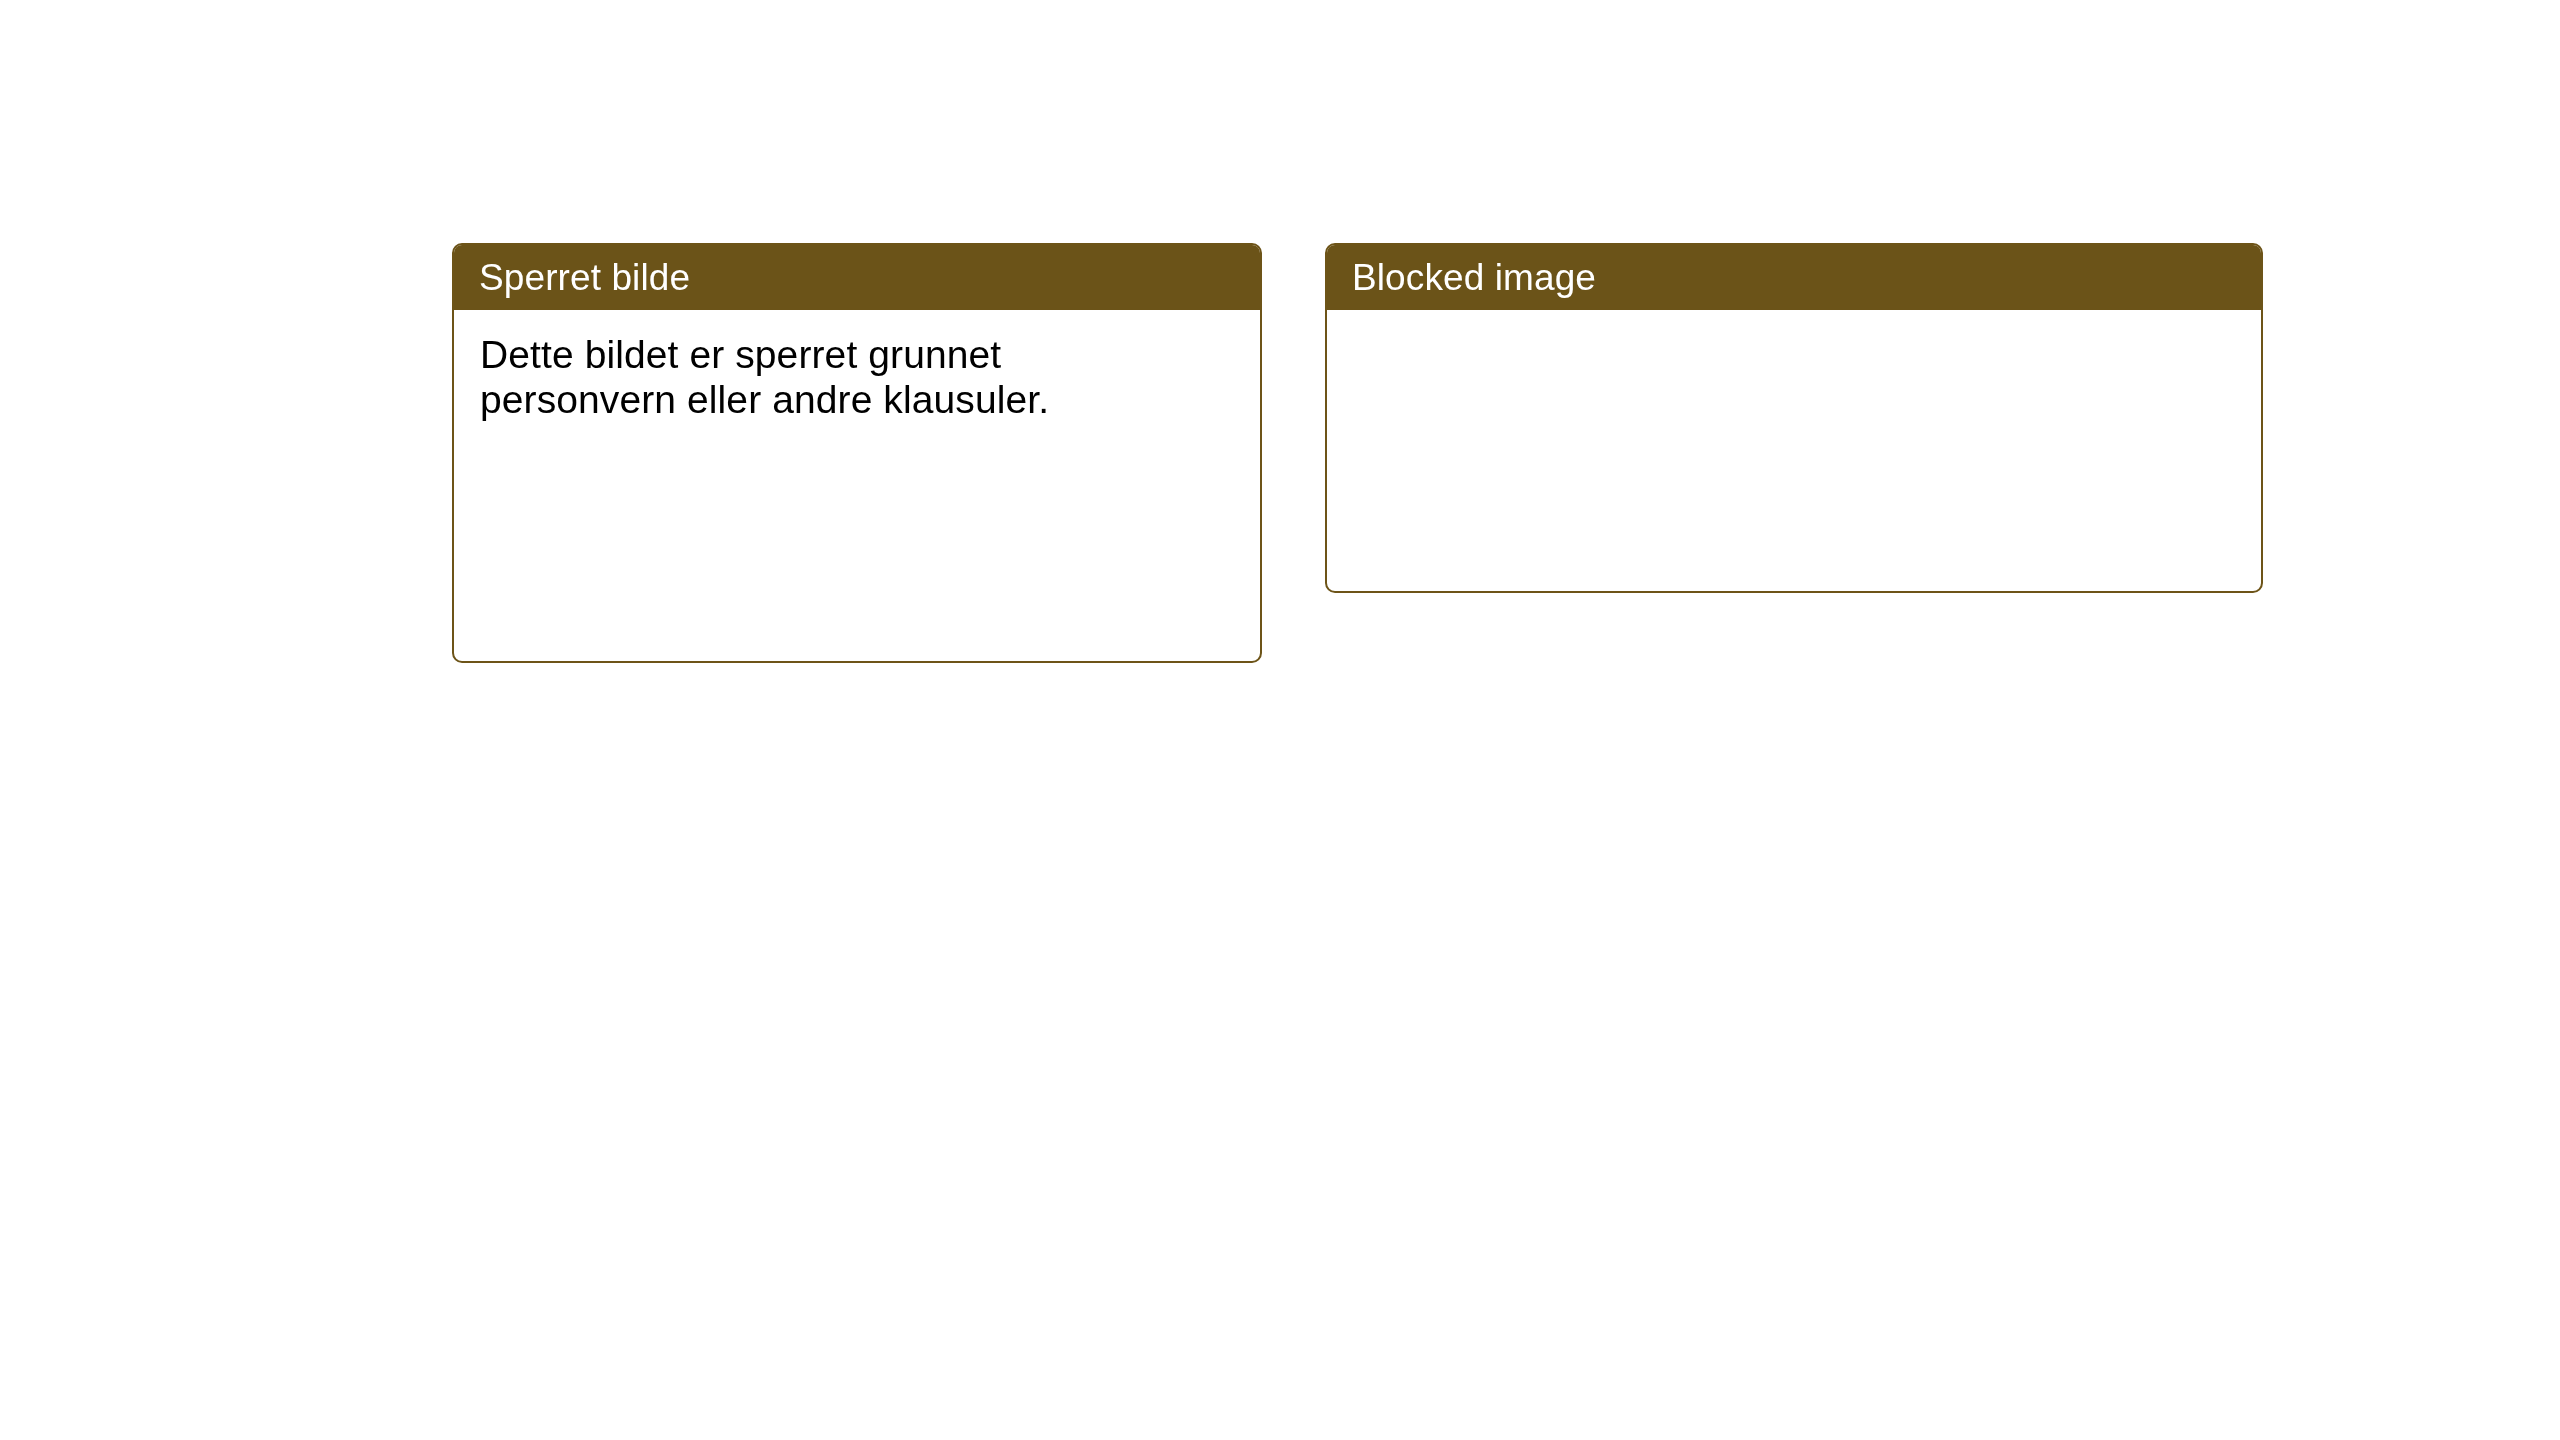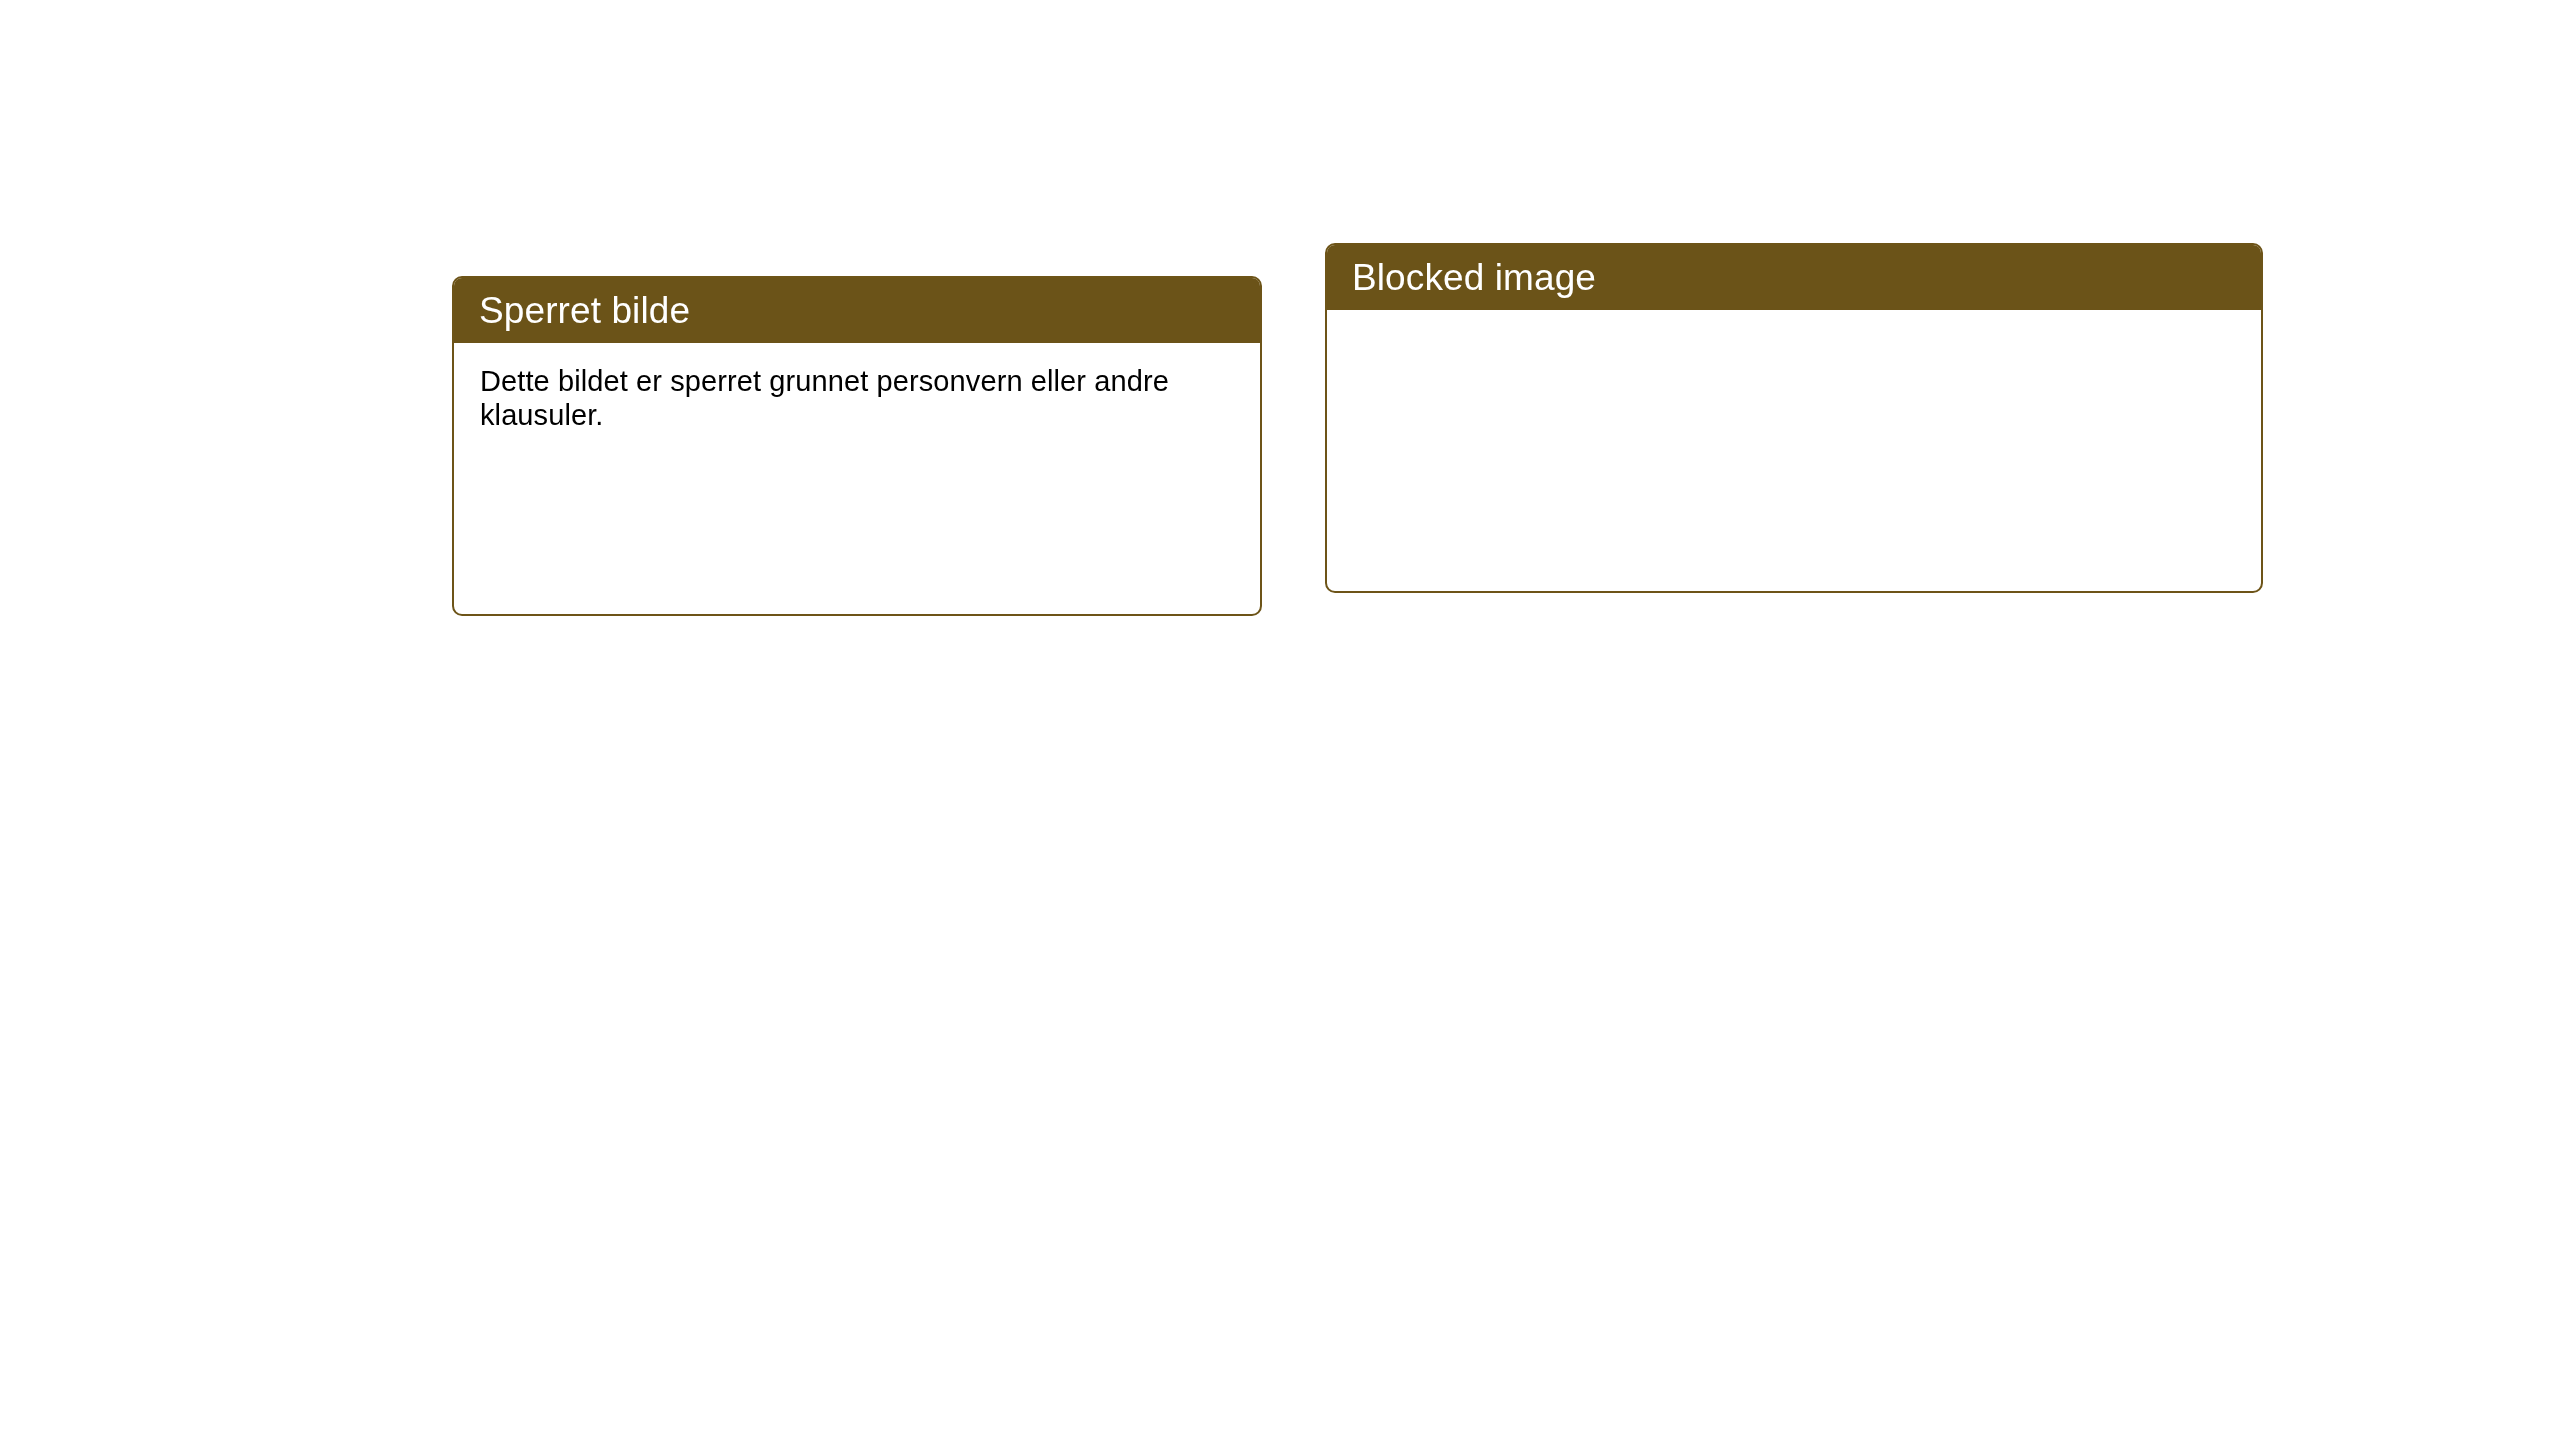--- a/index.html
+++ b/index.html
@@ -23,21 +23,21 @@
     align-items: flex-start;
     gap: 63px;
   }
   .panel {
     background: #ffffff;
     border: 2px solid #6d5418;
     border-radius: 10px;
     box-sizing: border-box;
     overflow: hidden;
   }
-  .panel-1 { width: 810px; height: 340px; margin-top: 33px; }
+  .panel-1 { width: 810px; height: 420px; }
   .panel-2 { width: 938px; height: 350px; }
 
   .panel-header {
     background: #6b5318;
     color: #ffffff;
     font-size: 37px;
     line-height: 1.0;
     padding: 14px 0 16px 25px;
     box-sizing: border-box;
     height: 65px;
@@ -45,21 +45,21 @@
     white-space: nowrap;
     overflow: hidden;
   }
   .panel-body {
     padding: 22px 26px 0 26px;
     box-sizing: border-box;
   }
   .panel-body p {
     margin: 0;
     color: #000000;
-    font-size: 29px;
+    font-size: 39px;
     line-height: 1.16;
     letter-spacing: 0.1px;
     max-width: 700px;
   }
 </style>
 </head>
 <body>
 
 <div class="panels">
 

